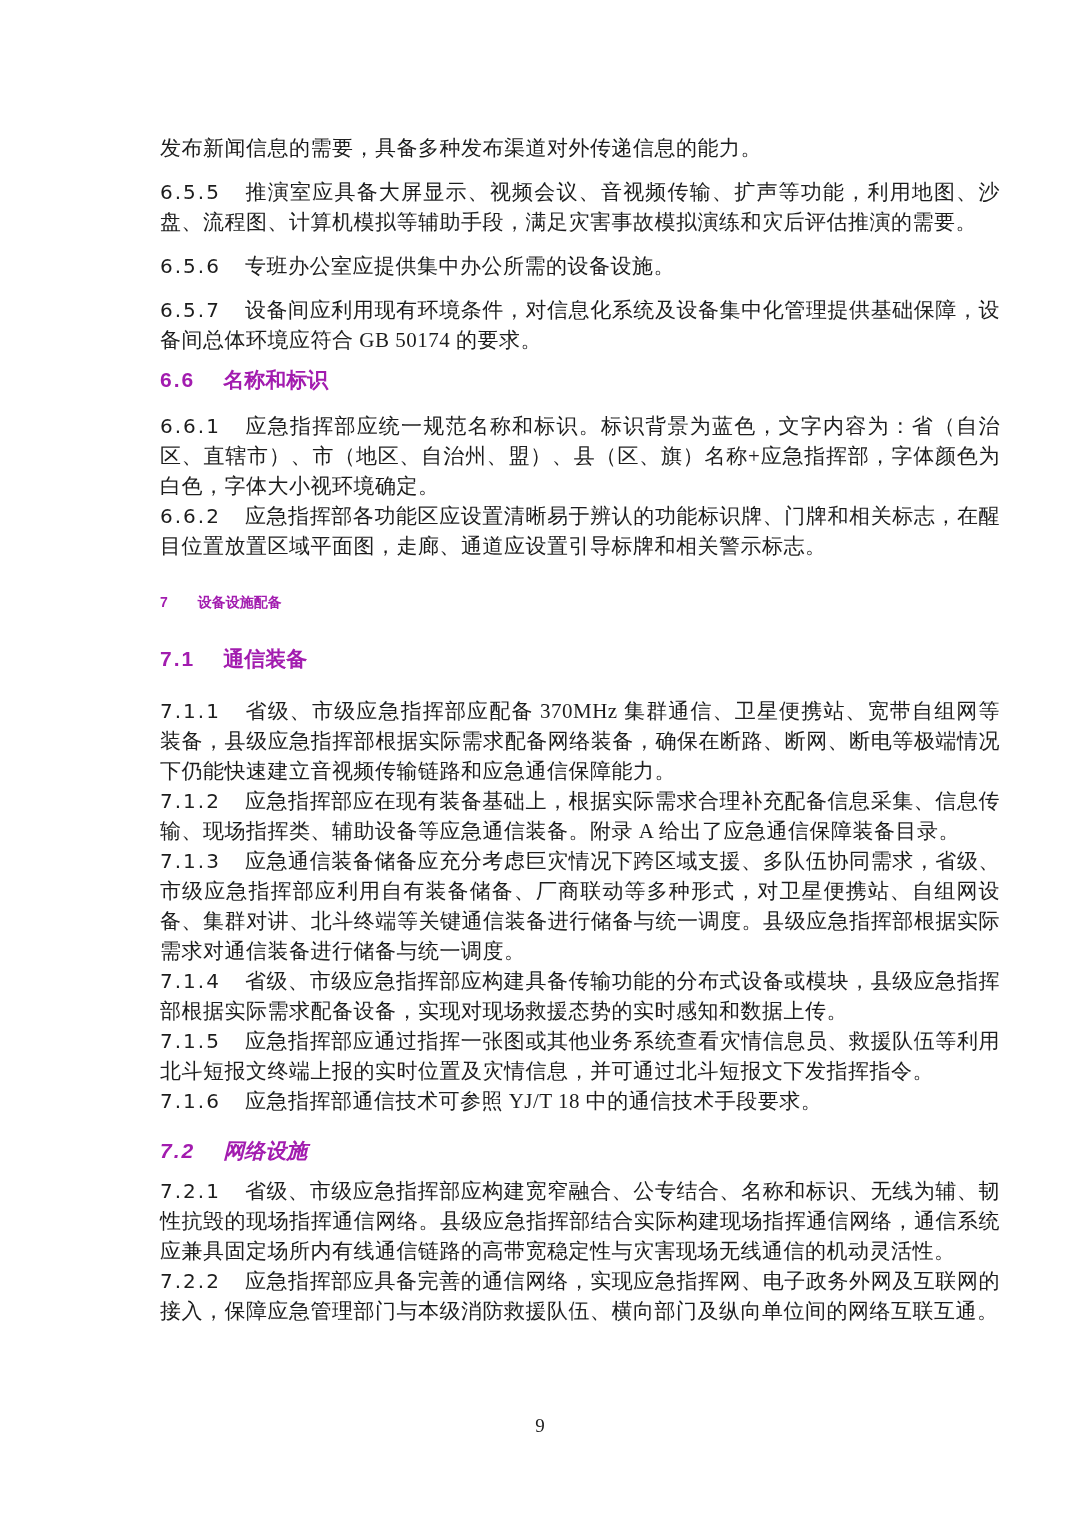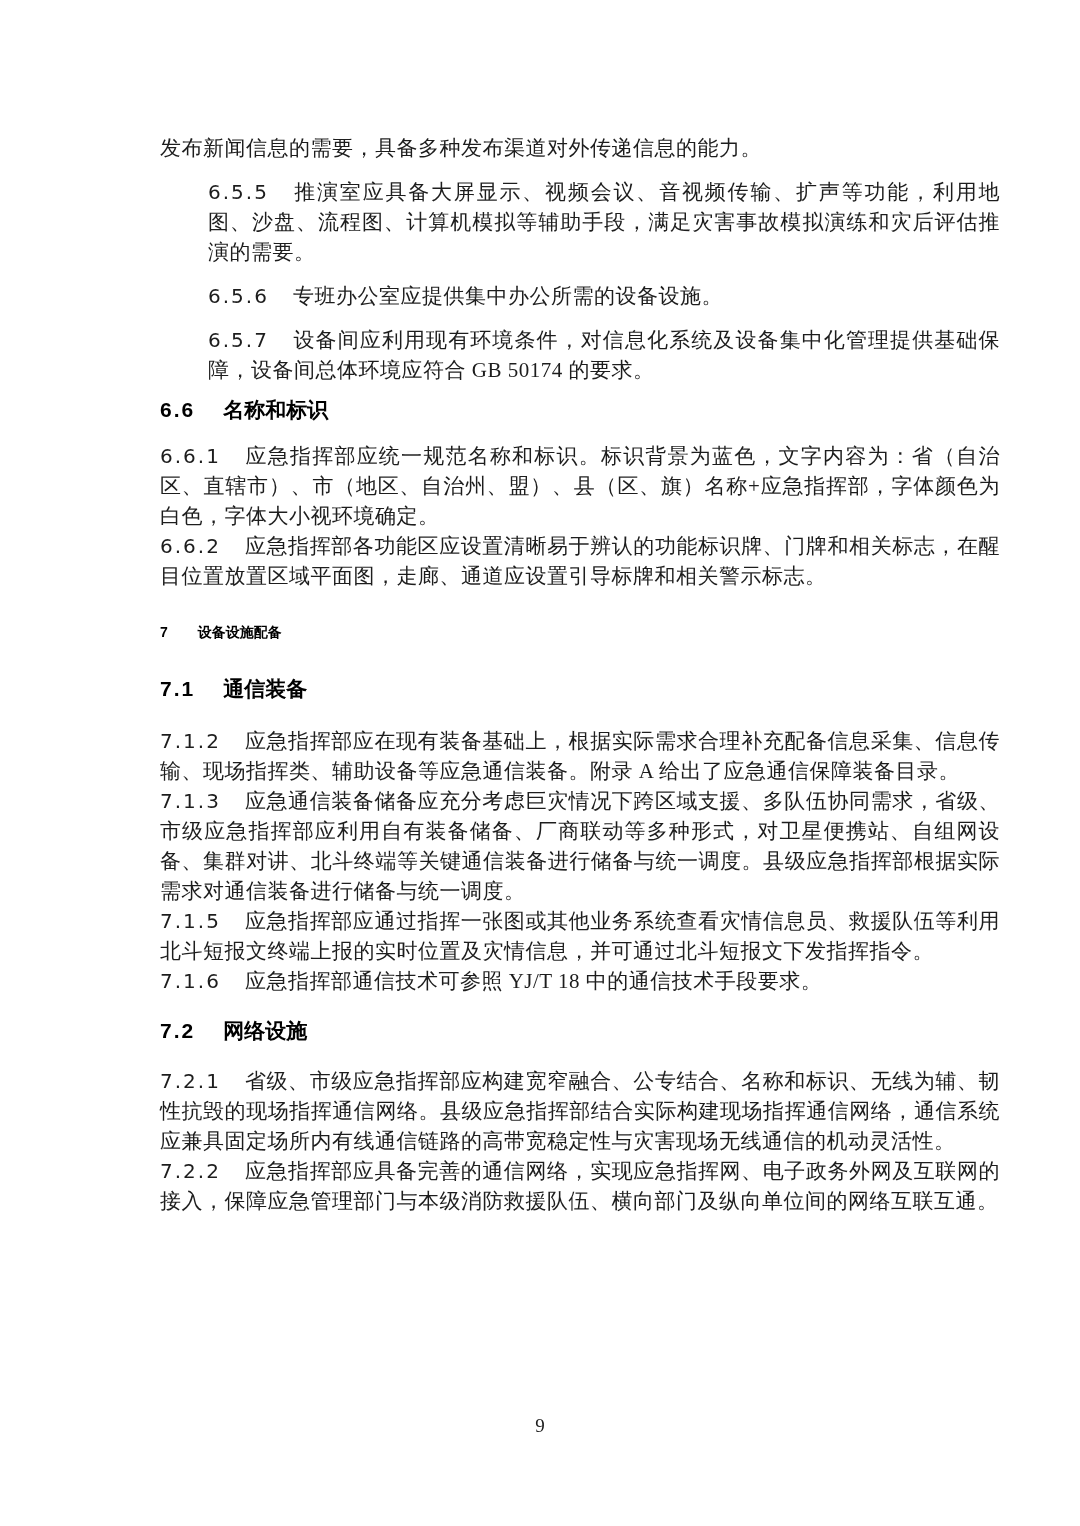--- a/index.html
+++ b/index.html
@@ -23,34 +23,34 @@
     text-align:justify;
     letter-spacing:0.5px;
   }
   .clause .num{
     font-family:"DejaVu Sans","Liberation Sans",sans-serif;
     font-size:20px;
     letter-spacing:2px;
     margin-right:24px;
     white-space:nowrap;
   }
-  .spaced{margin-top:14px;margin-left:48px;}
+  .spaced{margin-top:14px;}
   .h1, .h2{
     margin:0;
     font-family:"Liberation Sans","DejaVu Sans",sans-serif;
     font-weight:bold;
-    color:#000000;
+    color:#a21caf;
     text-align:left;
   }
   .h1{font-size:14px;line-height:32px;margin-top:25px;}
   .h2{font-size:21px;line-height:30px;}
   .h1 .num, .h2 .num{margin-right:28px;letter-spacing:2px;}
   .h2.sec66{margin-top:10px;margin-bottom:16px;}
   .h2.sec71{margin-top:26px;margin-bottom:22px;}
-  .h2.sec72{margin-top:20px;margin-bottom:20px;}
+  .h2.sec72{margin-top:20px;margin-bottom:10px;font-style:italic;}
   .footer{
     position:absolute;
     top:1415px;left:0;
     width:1080px;
     text-align:center;
     font-size:19px;
     font-family:"Liberation Serif","DejaVu Serif",serif;
     color:#1d1d1d;
   }
 </style>
@@ -87,29 +87,35 @@
   </p>
 
   <h2 class="h1">
     <span class="num">7</span><span>设备设施配备</span>
   </h2>
 
   <h3 class="h2 sec71">
     <span class="num">7.1</span><span>通信装备</span>
   </h3>
 
+  <p class="body-text clause">
+    <span class="num">7.1.1</span><span>省级、市级应急指挥部应配备 370MHz 集群通信、卫星便携站、宽带自组网等装备，县级应急指挥部根据实际需求配备网络装备，确保在断路、断网、断电等极端情况下仍能快速建立音视频传输链路和应急通信保障能力。</span>
+  </p>
 
   <p class="body-text clause">
     <span class="num">7.1.2</span><span>应急指挥部应在现有装备基础上，根据实际需求合理补充配备信息采集、信息传输、现场指挥类、辅助设备等应急通信装备。附录 A 给出了应急通信保障装备目录。</span>
   </p>
 
   <p class="body-text clause">
     <span class="num">7.1.3</span><span>应急通信装备储备应充分考虑巨灾情况下跨区域支援、多队伍协同需求，省级、市级应急指挥部应利用自有装备储备、厂商联动等多种形式，对卫星便携站、自组网设备、集群对讲、北斗终端等关键通信装备进行储备与统一调度。县级应急指挥部根据实际需求对通信装备进行储备与统一调度。</span>
   </p>
 
+  <p class="body-text clause">
+    <span class="num">7.1.4</span><span>省级、市级应急指挥部应构建具备传输功能的分布式设备或模块，县级应急指挥部根据实际需求配备设备，实现对现场救援态势的实时感知和数据上传。</span>
+  </p>
 
   <p class="body-text clause">
     <span class="num">7.1.5</span><span>应急指挥部应通过指挥一张图或其他业务系统查看灾情信息员、救援队伍等利用北斗短报文终端上报的实时位置及灾情信息，并可通过北斗短报文下发指挥指令。</span>
   </p>
 
   <p class="body-text clause">
     <span class="num">7.1.6</span><span>应急指挥部通信技术可参照 YJ/T 18 中的通信技术手段要求。</span>
   </p>
 
   <h3 class="h2 sec72">

